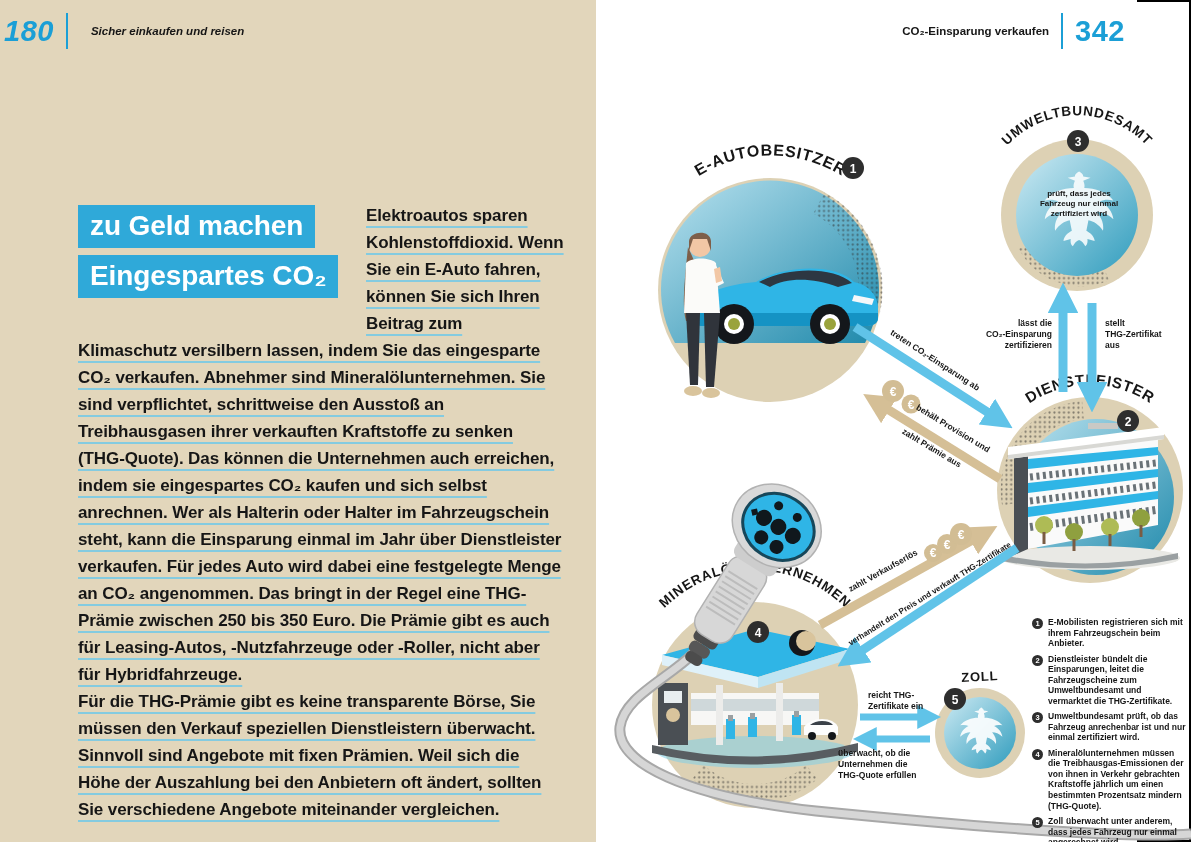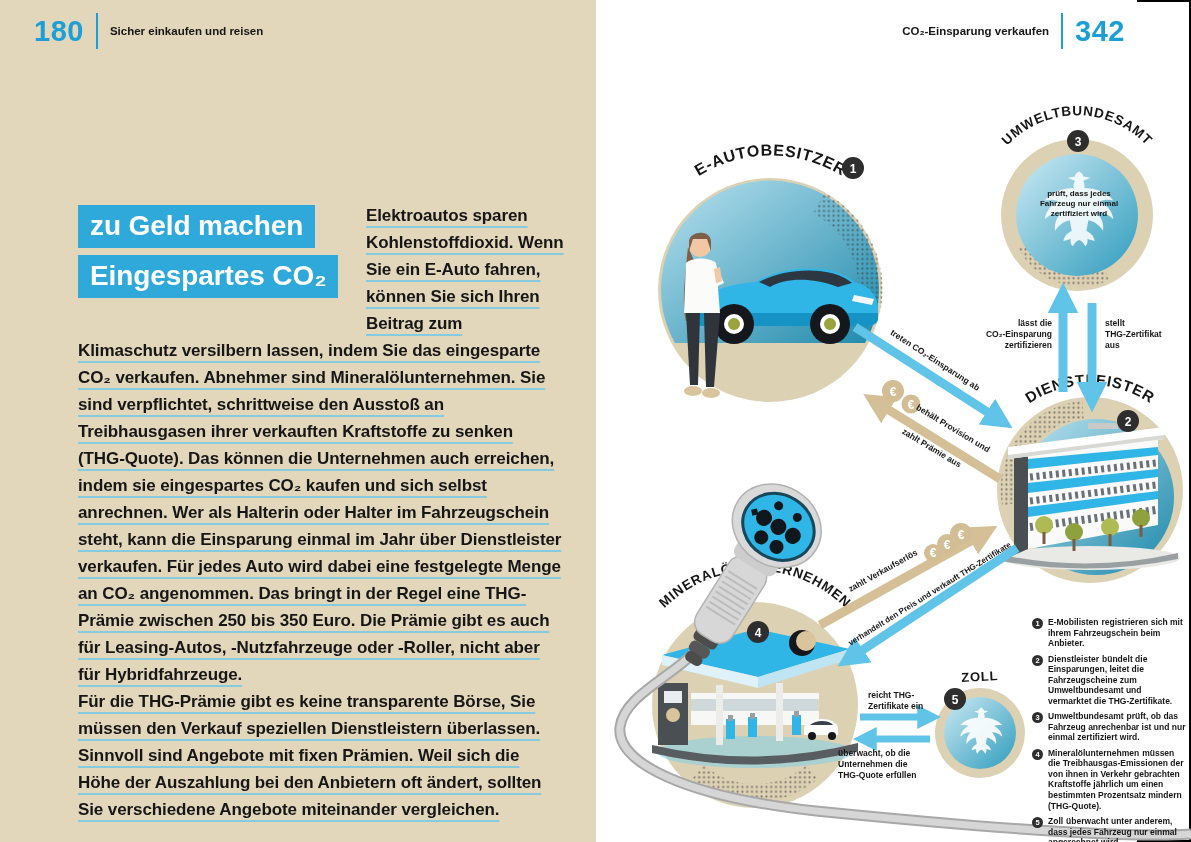--- a/index.html
+++ b/index.html
@@ -3,23 +3,23 @@
 <meta charset="utf-8">
 <style>
   html,body{margin:0;padding:0;background:#888;}
   *{box-sizing:border-box;}
   #stage{position:relative;width:1191px;height:842px;overflow:hidden;background:#fff;
          font-family:"Liberation Sans",sans-serif;outline:2px solid #000;outline-offset:-2px;}
   
   #page-left{position:absolute;left:0;top:0;width:596px;height:842px;background:#e2d6bb;}
   .hdr{position:absolute;top:0;left:0;right:0;height:52px;}
   .pagenum{font-weight:bold;font-size:29px;color:#1b9fd6;letter-spacing:.5px;}
-  .hdr-left{display:flex;align-items:center;gap:12px;padding:10px 0 0 34px;}
+  .hdr-left{display:flex;align-items:center;gap:12px;padding:10px 0 0 4px;font-style:italic;}
   .hdr-bar{width:2px;height:36px;background:#1b9fd6;}
-  .hdr-title{font-weight:bold;font-size:11.5px;color:#161616;}
+  .hdr-title{font-weight:bold;font-size:11.5px;color:#161616;margin-left:11px;}
   #article{position:absolute;left:78px;top:202px;width:486px;color:#161616;
            font-size:17px;line-height:27px;font-weight:600;letter-spacing:-.1px;hyphens:auto;}
   #headline-float{float:left;width:278px;margin:3px 10px 6px 0;}
   .hl-box{display:table;background:#2fa9d9;color:#fff;font-weight:bold;font-size:28px;
           line-height:30px;padding:6px 12px 7px;margin-bottom:7px;white-space:nowrap;}
   #article p{margin:0;}
   #article .u{text-decoration:underline;text-decoration-color:#84cbe0;
               text-decoration-thickness:2px;text-underline-offset:5px;}
   
   #page-right{position:absolute;left:596px;top:0;width:541px;height:842px;background:#fff;}
@@ -50,21 +50,21 @@
       <span class="hdr-bar"></span>
       <span class="hdr-title">Sicher einkaufen und reisen</span>
     </div>
 
     <div id="article">
       <div id="headline-float">
         <div class="hl-box">zu Geld machen</div>
         <div class="hl-box">Eingespartes CO₂</div>
       </div>
       <p><span class="u">Elektroautos sparen Kohlenstoffdioxid. Wenn Sie ein E-Auto fahren, können Sie sich Ihren Beitrag zum Klimaschutz versilbern lassen, indem Sie das eingesparte CO₂ verkaufen. Abnehmer sind Mineralölunternehmen. Sie sind verpflichtet, schrittweise den Ausstoß an Treibhausgasen ihrer verkauften Kraftstoffe zu senken (THG-Quote). Das können die Unternehmen auch erreichen, indem sie eingespartes CO₂ kaufen und sich selbst anrechnen. Wer als Halterin oder Halter im Fahrzeugschein steht, kann die Einsparung einmal im Jahr über Dienstleister verkaufen. Für jedes Auto wird dabei eine festgelegte Menge an CO₂ angenommen. Das bringt in der Regel eine THG-Prämie zwischen 250 bis 350 Euro. Die Prämie gibt es auch für Leasing-Autos, -Nutzfahrzeuge oder -Roller, nicht aber für Hybridfahrzeuge.</span></p>
-      <p><span class="u">Für die THG-Prämie gibt es keine transparente Börse, Sie müssen den Verkauf speziellen Dienstleistern überlassen. Sinnvoll sind Angebote mit fixen Prämien. Weil sich die Höhe der Auszahlung bei den Anbietern oft ändert, sollten Sie verschiedene Angebote miteinander vergleichen.</span></p>
+      <p><span class="u">Für die THG-Prämie gibt es keine transparente Börse, Sie müssen den Verkauf speziellen Dienstleistern überwacht. Sinnvoll sind Angebote mit fixen Prämien. Weil sich die Höhe der Auszahlung bei den Anbietern oft ändert, sollten Sie verschiedene Angebote miteinander vergleichen.</span></p>
     </div>
   </div>
 
   <div id="page-right">
     <div class="hdr hdr-right">
       <span class="hdr-title">CO₂-Einsparung verkaufen</span>
       <span class="hdr-bar"></span>
       <span class="pagenum">342</span>
     </div>
 

